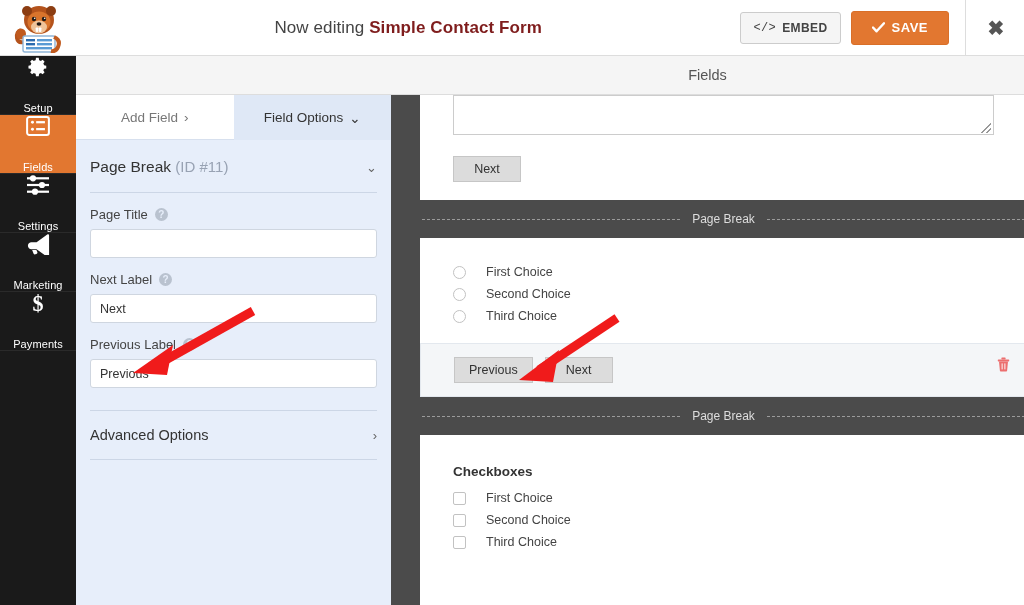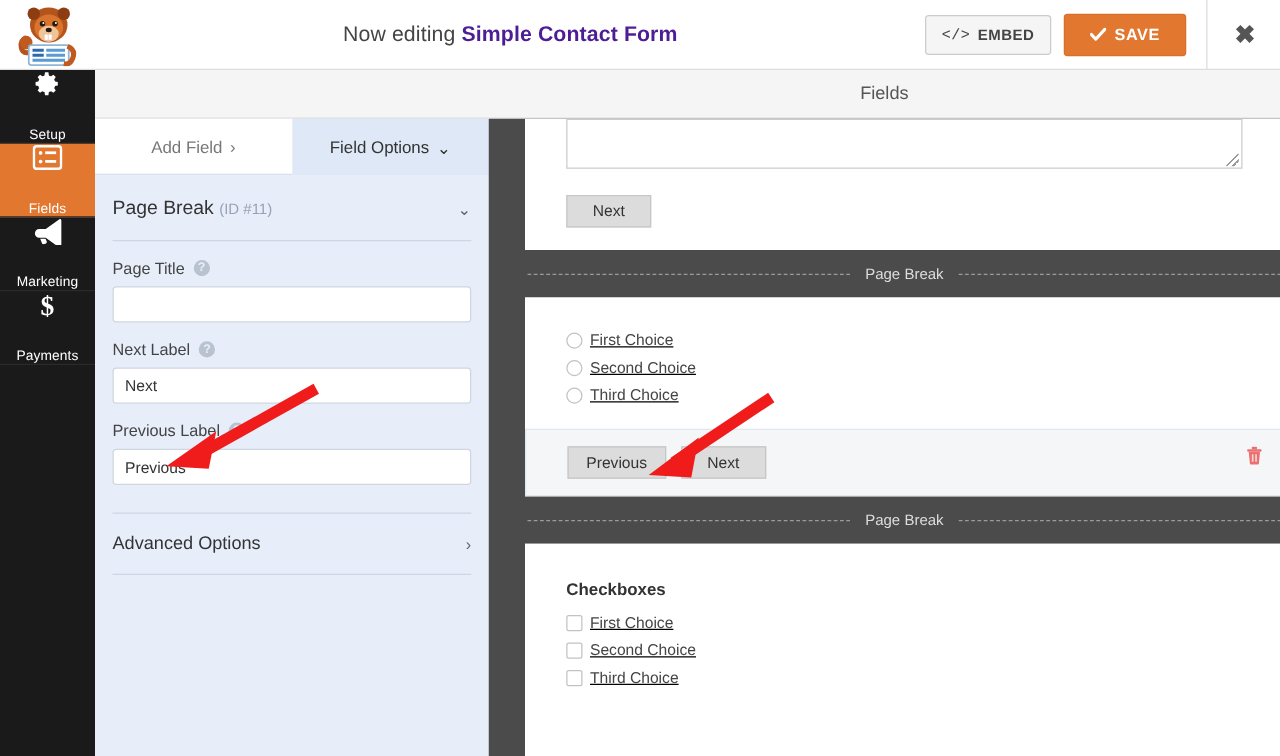--- a/index.html
+++ b/index.html
@@ -19,21 +19,21 @@
   }
   .logo-wrap {
     width: 76px; height: 56px; display: flex; align-items: center; justify-content: center;
     flex: 0 0 76px;
   }
   .beaver { position: relative; width: 52px; height: 50px; }
   .topbar-title {
     flex: 1 1 auto; text-align: center; font-size: 17px; color: #444444;
     letter-spacing: .1px; white-space: nowrap;
   }
-  .topbar-title b { color: #4c1d95; font-weight: bold; }
+  .topbar-title b { color: #7f1d1d; font-weight: bold; }
   .topbar-actions { display: flex; align-items: center; gap: 10px; padding-right: 8px; }
   .btn-embed {
     display: flex; align-items: center; gap: 6px;
     background: #f5f5f5; border: 1px solid #cccccc; border-radius: 3px;
     height: 32px; padding: 0 12px; font-size: 12px; font-weight: bold;
     color: #444444; letter-spacing: .4px; cursor: pointer;
   }
   .btn-embed .code { font-family: "Liberation Mono", monospace; font-weight: normal; font-size: 12px; }
   .btn-save {
     display: flex; align-items: center; gap: 7px;
@@ -83,21 +83,21 @@
   .tab.active { background: #dfe8f6; color: #333333; border-bottom: none; }
   .panel-body {
     position: absolute; left: 0; top: 84px; width: 315px; height: 465px;
     background: #e7eefa; padding: 0 14px;
   }
   .field-head {
     display: flex; align-items: center; justify-content: space-between;
     padding: 18px 0 16px 0; border-bottom: 1px solid #ccd6e6;
   }
   .field-head-title { font-size: 15.5px; color: #333333; }
-  .field-head-title .fid { color: #98a2b3; font-size: 12px; }
+  .field-head-title .fid { color: #98a2b3; font-size: 15px; }
   .field-head .chev { color: #666666; font-size: 13px; }
 
   .opt-group { padding-top: 14px; }
   .opt-label {
     display: flex; align-items: center; gap: 7px;
     font-size: 13px; color: #444444; margin-bottom: 7px;
   }
   .help {
     display: inline-flex; align-items: center; justify-content: center;
     width: 13px; height: 13px; border-radius: 50%;
@@ -161,21 +161,21 @@
   }
   .pagebreak {
     height: 38px; background: #4b4b4b; display: flex; align-items: center;
     padding: 0 2px;
   }
   .pagebreak .line { flex: 1 1 auto; border-top: 1px dashed #9b9b9b; }
   .pagebreak .lbl { font-size: 12px; color: #dddddd; padding: 0 12px; white-space: nowrap; }
   .pv-field-label {
     font-size: 13.5px; font-weight: bold; color: #333333; margin-bottom: 12px;
   }
-  .pv-choice { display: flex; align-items: center; gap: 6px; margin-bottom: 8px; text-decoration: underline; }
+  .pv-choice { display: flex; align-items: center; gap: 20px; margin-bottom: 8px; }
   .pv-radio {
     width: 13px; height: 13px; border-radius: 50%;
     border: 1px solid #c2c2c2; background: #ffffff; flex: 0 0 13px;
   }
   .pv-check {
     width: 13px; height: 13px; border-radius: 2px;
     border: 1px solid #c2c2c2; background: #ffffff; flex: 0 0 13px;
   }
   .pv-choice-label { font-size: 12.5px; color: #444444; }
   .pv-nav-block {
@@ -255,20 +255,31 @@
       <svg class="side-ico" width="24" height="22" viewBox="0 0 26 22">
         <rect x="1.2" y="1.2" width="23.6" height="19.6" rx="2.4" fill="none" stroke="#ffffff" stroke-width="2.2"></rect>
         <circle cx="7" cy="7" r="1.6" fill="#ffffff"></circle>
         <circle cx="7" cy="14.5" r="1.6" fill="#ffffff"></circle>
         <rect x="11" y="5.7" width="9.5" height="2.4" fill="#ffffff"></rect>
         <rect x="11" y="13.2" width="9.5" height="2.4" fill="#ffffff"></rect>
       </svg>
       <span class="side-label">Fields</span>
     </div>
 
+    <div class="side-item">
+      <svg class="side-ico" width="24" height="22" viewBox="0 0 24 22">
+        <rect x="1" y="3.2" width="22" height="2.2" fill="#ffffff"></rect>
+        <rect x="1" y="9.9" width="22" height="2.2" fill="#ffffff"></rect>
+        <rect x="1" y="16.6" width="22" height="2.2" fill="#ffffff"></rect>
+        <circle cx="7" cy="4.3" r="3.1" fill="#ffffff"></circle>
+        <circle cx="16" cy="11" r="3.1" fill="#ffffff"></circle>
+        <circle cx="9" cy="17.7" r="3.1" fill="#ffffff"></circle>
+      </svg>
+      <span class="side-label">Settings</span>
+    </div>
 
     <div class="side-item">
       <svg class="side-ico" width="25" height="22" viewBox="0 0 26 22">
         <path fill="#ffffff" d="M24 2.2c0-1.2-1-1.7-1.9-1L11 9.2H5.6C3.6 9.2 2 10.8 2 12.8s1.6 3.6 3.6 3.6H11l11.1 8c.9.7 1.9.2 1.9-1V2.2z"></path>
         <path fill="#ffffff" d="M6.4 17.2l1.4 3.6c.3.8 1.2 1.2 2 .9l1.1-.4c.8-.3 1.2-1.2.9-2l-1-2.1H6.4z"></path>
       </svg>
       <span class="side-label">Marketing</span>
     </div>
 
     <div class="side-item">

